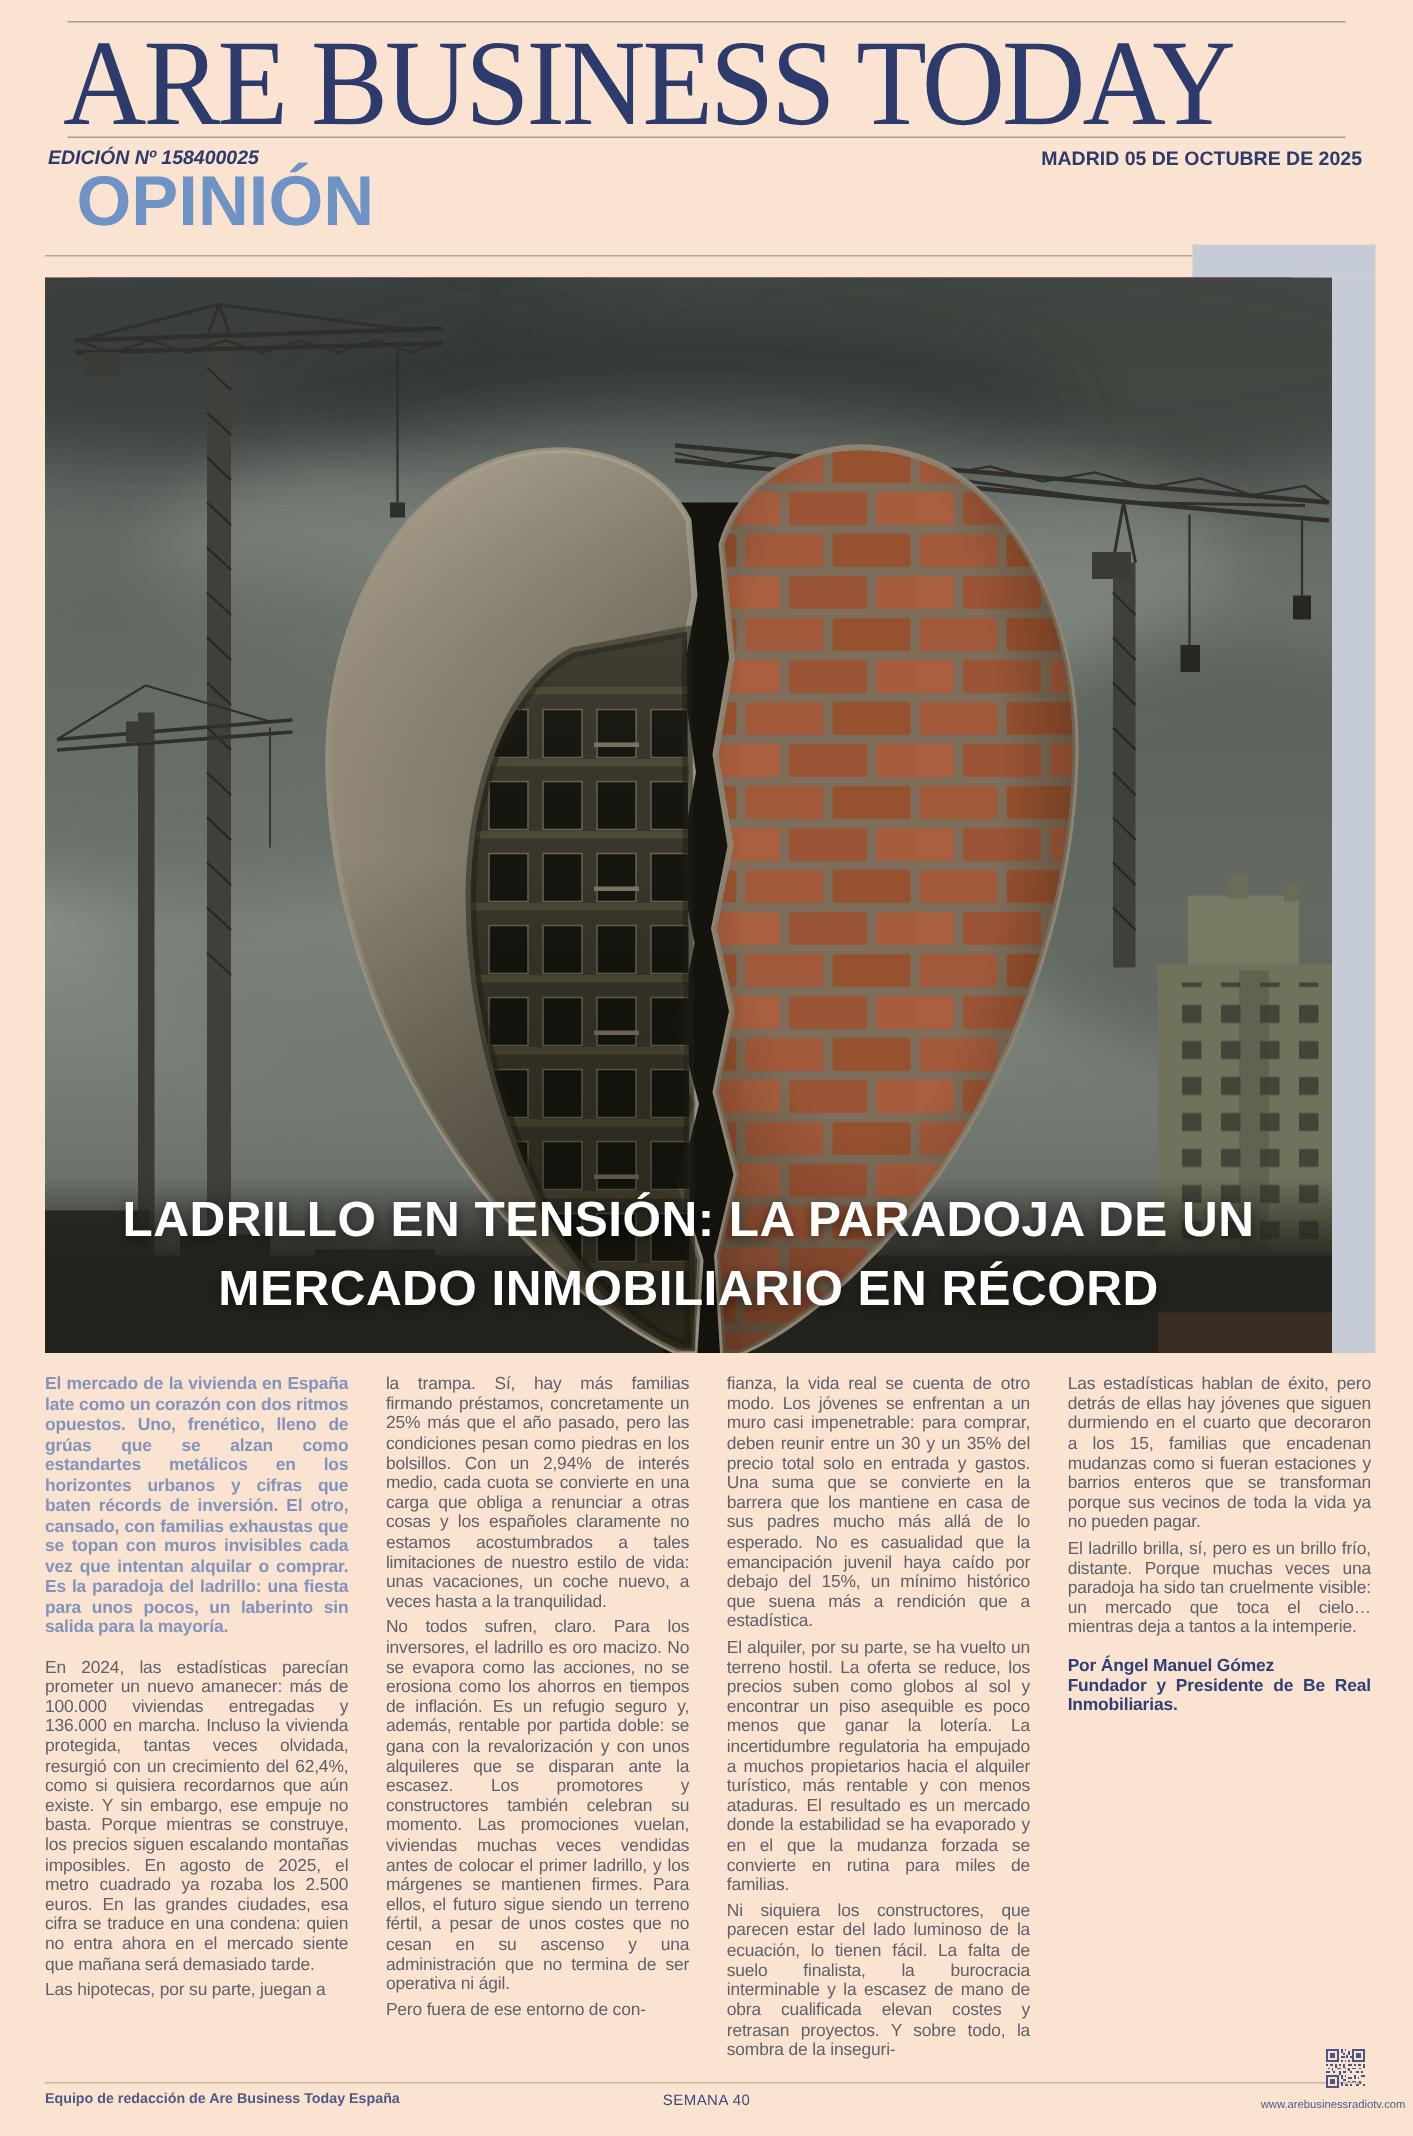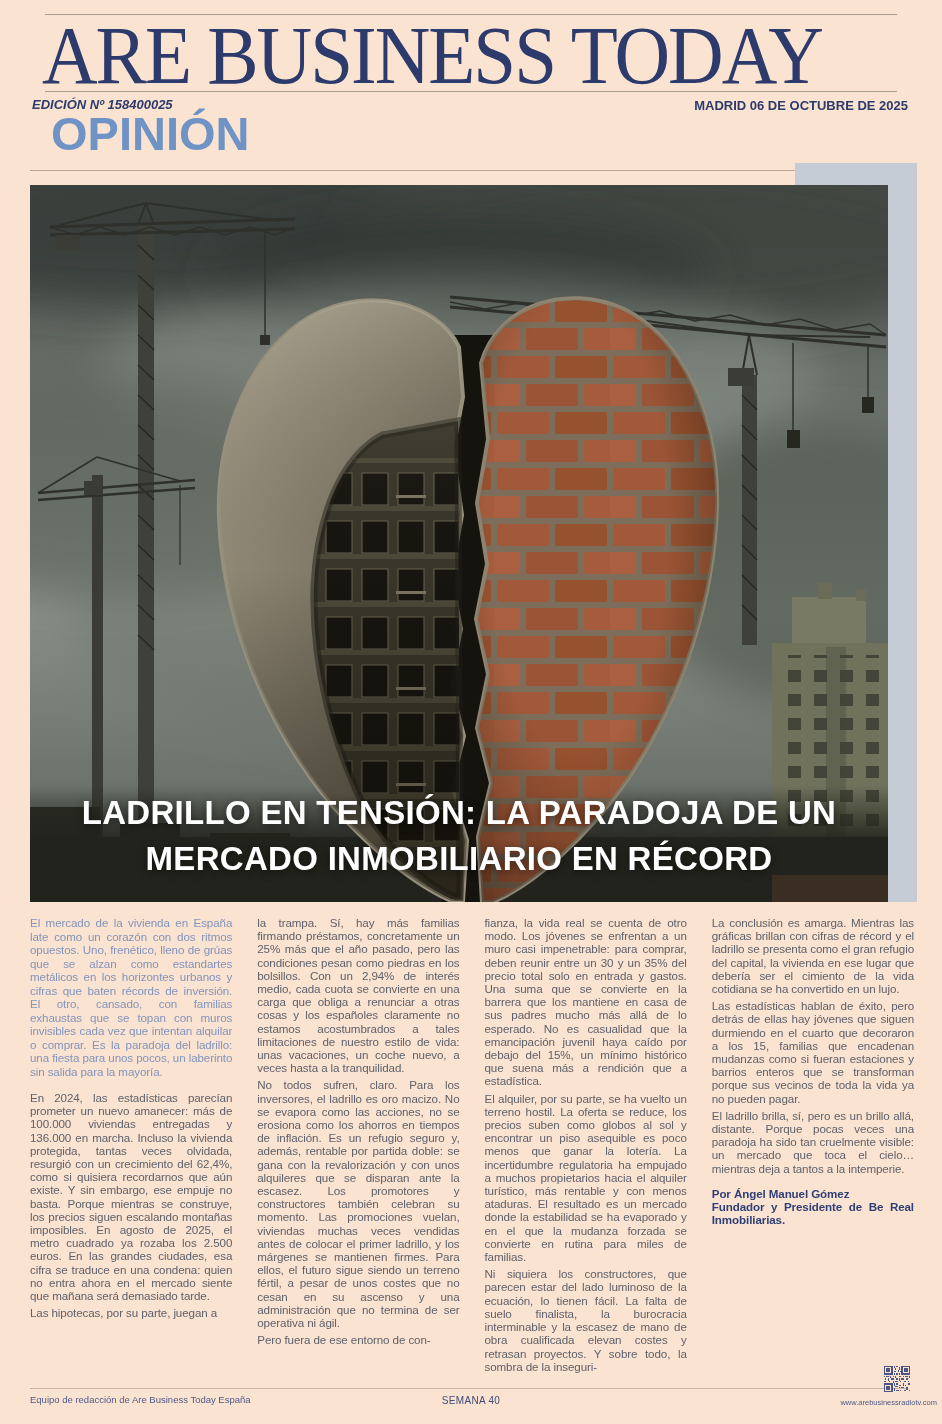--- a/index.html
+++ b/index.html
@@ -27,40 +27,40 @@
   .photo{position:absolute;left:30px;top:185px;width:858px;height:717px;background:#a21caf;border-radius:29px;}
   .photo svg{display:block;width:100%;height:100%;}
   .headline{position:absolute;left:45px;right:45px;bottom:20px;text-align:center;color:#ffffff;
         font-size:33px;line-height:1.40;font-weight:bold;letter-spacing:.3px;
         text-shadow:0 2px 8px rgba(0,0,0,.5);}
 
   .columns{position:absolute;left:30px;top:916px;width:884px;
         display:grid;grid-template-columns:repeat(4,1fr);column-gap:25px;}
   .blk{margin:0 0 4px;text-align:justify;font-size:11.6px;line-height:13.2px;
         color:#5e616b;letter-spacing:-.1px;}
-  .blk.lead{color:#8294bc;font-weight:normal;line-height:13.5px;margin-bottom:13px;}
+  .blk.lead{color:#8294bc;font-weight:bold;line-height:13.5px;margin-bottom:13px;}
   .blk.byline{color:#2e3f78;font-weight:bold;margin-bottom:0;}
   .blk.body + .blk.byline{margin-top:12px;}
 
-  .foot-left{position:absolute;left:30px;top:1394px;font-size:9.5px;color:#4d5a87;}
+  .foot-left{position:absolute;left:30px;top:1394px;font-size:9.5px;color:#4d5a87;font-weight:bold;}
   .foot-center{position:absolute;left:0;right:0;top:1395px;text-align:center;
         font-size:10px;color:#3c4a7b;letter-spacing:.3px;}
   .foot-right{position:absolute;right:5px;top:1398px;font-size:7.5px;color:#4d5a87;}
   .qr{position:absolute;left:884px;top:1366px;width:26px;height:26px;}
 </style>
 </head>
 <body>
 
 <div class="page">
 
   <div class="rule" id="ruleTop"></div>
   <div class="masthead">ARE BUSINESS TODAY</div>
   <div class="rule" id="ruleMid"></div>
   <div class="edition">EDICIÓN Nº 158400025</div>
-  <div class="dateline">MADRID 06 DE OCTUBRE DE 2025</div>
+  <div class="dateline">MADRID 05 DE OCTUBRE DE 2025</div>
   <div class="section-title">OPINIÓN</div>
   <div class="rule" id="ruleSec"></div>
 
   <div class="blue-block"></div>
   <div class="side-strip"></div>
 
   <div class="photo">
     <svg viewBox="0 0 858 717" preserveAspectRatio="none">
       <defs>
         <linearGradient id="sky" x1="0" y1="0" x2="0" y2="1">
@@ -239,23 +239,22 @@
         <p class="blk body">la trampa. Sí, hay más familias firmando préstamos, concretamente un 25% más que el año pasado, pero las condiciones pesan como piedras en los bolsillos. Con un 2,94% de interés medio, cada cuota se convierte en una carga que obliga a renunciar a otras cosas y los españoles claramente no estamos acostumbrados a tales limitaciones de nuestro estilo de vida: unas vacaciones, un coche nuevo, a veces hasta a la tranquilidad.</p>
         <p class="blk body">No todos sufren, claro. Para los inversores, el ladrillo es oro macizo. No se evapora como las acciones, no se erosiona como los ahorros en tiempos de inflación. Es un refugio seguro y, además, rentable por partida doble: se gana con la revalorización y con unos alquileres que se disparan ante la escasez. Los promotores y constructores también celebran su momento. Las promociones vuelan, viviendas muchas veces vendidas antes de colocar el primer ladrillo, y los márgenes se mantienen firmes. Para ellos, el futuro sigue siendo un terreno fértil, a pesar de unos costes que no cesan en su ascenso y una administración que no termina de ser operativa ni ágil.</p>
         <p class="blk body">Pero fuera de ese entorno de con-</p>
       </div>
       <div class="col">
         <p class="blk body">fianza, la vida real se cuenta de otro modo. Los jóvenes se enfrentan a un muro casi impenetrable: para comprar, deben reunir entre un 30 y un 35% del precio total solo en entrada y gastos. Una suma que se convierte en la barrera que los mantiene en casa de sus padres mucho más allá de lo esperado. No es casualidad que la emancipación juvenil haya caído por debajo del 15%, un mínimo histórico que suena más a rendición que a estadística.</p>
         <p class="blk body">El alquiler, por su parte, se ha vuelto un terreno hostil. La oferta se reduce, los precios suben como globos al sol y encontrar un piso asequible es poco menos que ganar la lotería. La incertidumbre regulatoria ha empujado a muchos propietarios hacia el alquiler turístico, más rentable y con menos ataduras. El resultado es un mercado donde la estabilidad se ha evaporado y en el que la mudanza forzada se convierte en rutina para miles de familias.</p>
         <p class="blk body">Ni siquiera los constructores, que parecen estar del lado luminoso de la ecuación, lo tienen fácil. La falta de suelo finalista, la burocracia interminable y la escasez de mano de obra cualificada elevan costes y retrasan proyectos. Y sobre todo, la sombra de la inseguri-</p>
       </div>
       <div class="col">
-        <p class="blk body">La conclusión es amarga. Mientras las gráficas brillan con cifras de récord y el ladrillo se presenta como el gran refugio del capital, la vivienda en ese lugar que debería ser el cimiento de la vida cotidiana se ha convertido en un lujo.</p>
         <p class="blk body">Las estadísticas hablan de éxito, pero detrás de ellas hay jóvenes que siguen durmiendo en el cuarto que decoraron a los 15, familias que encadenan mudanzas como si fueran estaciones y barrios enteros que se transforman porque sus vecinos de toda la vida ya no pueden pagar.</p>
-        <p class="blk body">El ladrillo brilla, sí, pero es un brillo allá, distante. Porque pocas veces una paradoja ha sido tan cruelmente visible: un mercado que toca el cielo… mientras deja a tantos a la intemperie.</p>
+        <p class="blk body">El ladrillo brilla, sí, pero es un brillo frío, distante. Porque muchas veces una paradoja ha sido tan cruelmente visible: un mercado que toca el cielo… mientras deja a tantos a la intemperie.</p>
         <p class="blk byline">Por Ángel Manuel Gómez</p>
         <p class="blk byline">Fundador y Presidente de Be Real Inmobiliarias.</p>
       </div>
     </div>
 
   <div class="rule" id="ruleFoot"></div>
   <div class="foot-left">Equipo de redacción de Are Business Today España</div>
   <div class="foot-center">SEMANA 40</div>
   <svg class="qr" viewBox="0 0 21 21" shape-rendering="crispEdges">
     <g fill="#4d5584">

